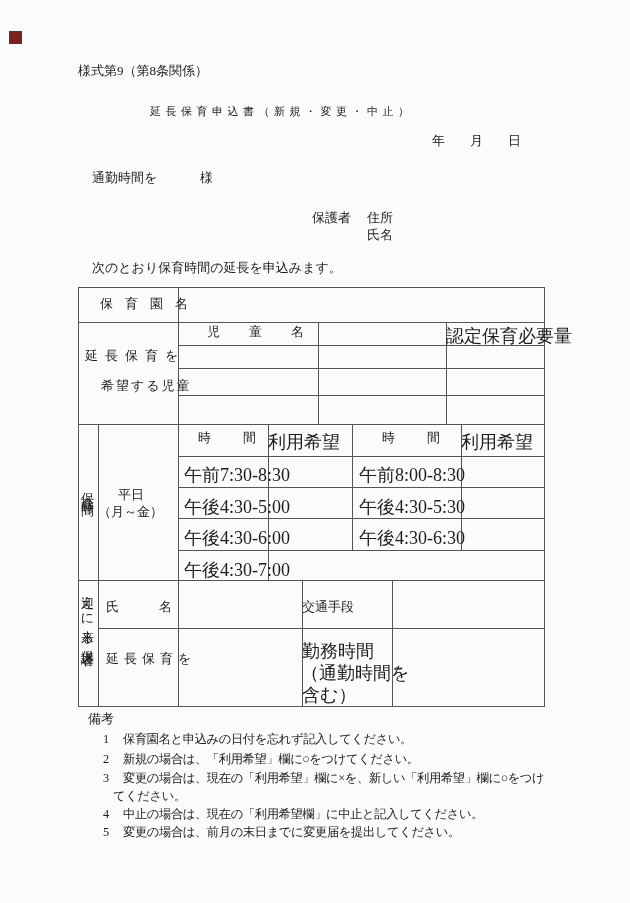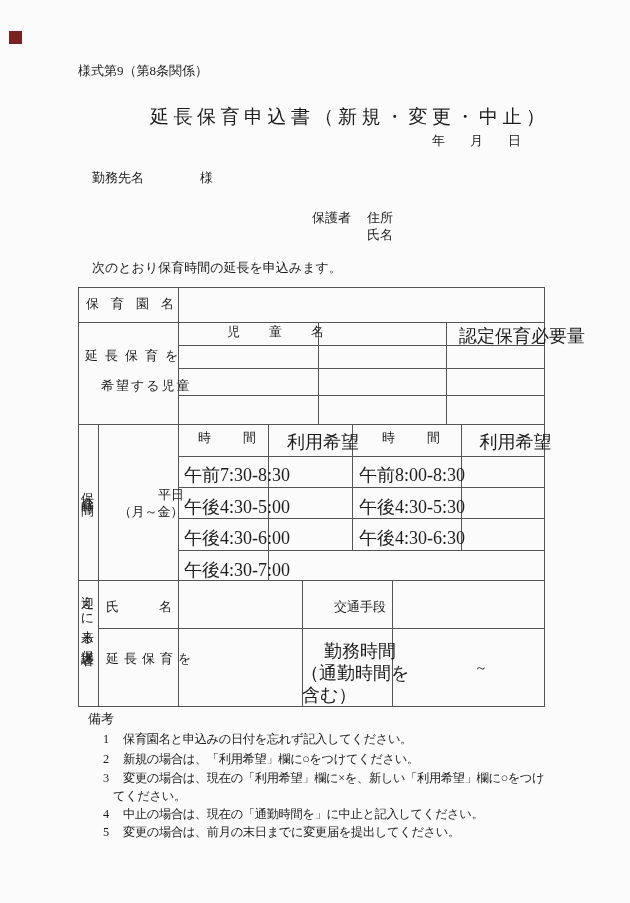--- a/index.html
+++ b/index.html
@@ -8,52 +8,52 @@
     width:630px;height:903px;
     background:#fbfbfb;
     font-family:"Liberation Serif","DejaVu Serif",serif;
     color:#1c1c1c;
     overflow:hidden;
     margin:0 auto;
   }
   .abs{position:absolute;white-space:nowrap;line-height:1.25;}
   .fs13{font-size:13px;}
   .fs125{font-size:18px;}
-  .title{font-size:19px;letter-spacing:4.5px;}
+  .title{font-size:11px;letter-spacing:4.5px;}
   .ls25{letter-spacing:25px;}
-  .ls12{letter-spacing:12px;padding-left:6px;}
+  .ls12{letter-spacing:12px;padding-left:20px;}
   .ls29{letter-spacing:29px;}
   .ls23{letter-spacing:23px;}
   .ls32{letter-spacing:32px;}
   .ls40{letter-spacing:40px;}
   .ls7{letter-spacing:7px;}
   .ls5{letter-spacing:5px;}
   .ls2{letter-spacing:2px;}
-  .ctr{text-align:center;margin-left:13px;}
+  .ctr{}
   .vtext{
     writing-mode:vertical-rl;
     text-orientation:upright;
     font-size:13px;
     line-height:1;
   }
   .note{font-size:12.3px;letter-spacing:-0.4px;}
   .gridline{position:absolute;background:#555;}
   .marker{position:absolute;left:9px;top:31px;width:13px;height:13px;background:#7a2222;}
 </style>
 </head>
 <body>
 
 <div class="page">
 
   <div class="marker"></div>
 
   <div class="abs fs13" style="left:78px;top:63px;">様式第9（第8条関係）</div>
   <div class="abs title" style="left:150px;top:105px;">延長保育申込書（新規・変更・中止）</div>
   <div class="abs fs13 ls25" style="left:432px;top:133px;">年月日</div>
-  <div class="abs fs13" style="left:92px;top:170px;">勤務先名</div>
+  <div class="abs fs13" style="left:92px;top:170px;">通勤時間を</div>
   <div class="abs fs13" style="left:200px;top:170px;">様</div>
   <div class="abs fs13" style="left:312px;top:210px;">保護者</div>
   <div class="abs fs13" style="left:367px;top:210px;">住所</div>
   <div class="abs fs13" style="left:367px;top:227px;">氏名</div>
   <div class="abs fs13" style="left:92px;top:260px;">次のとおり保育時間の延長を申込みます。</div>
 
   <div id="grid-layer">
       <div class="gridline" style="left: 78px; top: 287px; width: 467px; height: 1px;"></div>
       <div class="gridline" style="left: 78px; top: 322px; width: 467px; height: 1px;"></div>
       <div class="gridline" style="left: 178px; top: 345px; width: 367px; height: 1px;"></div>
@@ -116,17 +116,17 @@
 
   <div class="abs fs13" style="left:88px;top:711px;">備考</div>
   <div class="abs note" style="left:103px;top:732px;">1</div>
   <div class="abs note" style="left:123px;top:732px;">保育園名と申込みの日付を忘れず記入してください。</div>
   <div class="abs note" style="left:103px;top:752px;">2</div>
   <div class="abs note" style="left:123px;top:752px;">新規の場合は、「利用希望」欄に○をつけてください。</div>
   <div class="abs note" style="left:103px;top:771px;">3</div>
   <div class="abs note" style="left:123px;top:771px;">変更の場合は、現在の「利用希望」欄に×を、新しい「利用希望」欄に○をつけ</div>
   <div class="abs note" style="left:113px;top:789px;">てください。</div>
   <div class="abs note" style="left:103px;top:807px;">4</div>
-  <div class="abs note" style="left:123px;top:807px;">中止の場合は、現在の「通勤時間を」に中止と記入してください。</div>
+  <div class="abs note" style="left:123px;top:807px;">中止の場合は、現在の「利用希望欄」に中止と記入してください。</div>
   <div class="abs note" style="left:103px;top:825px;">5</div>
   <div class="abs note" style="left:123px;top:825px;">変更の場合は、前月の末日までに変更届を提出してください。</div>
 
 </div>
 
 </body></html>

